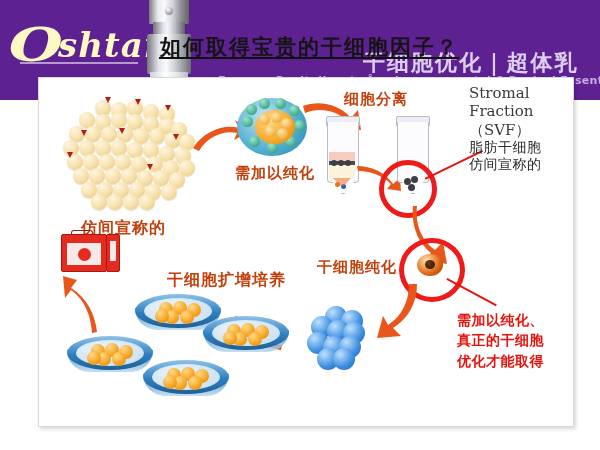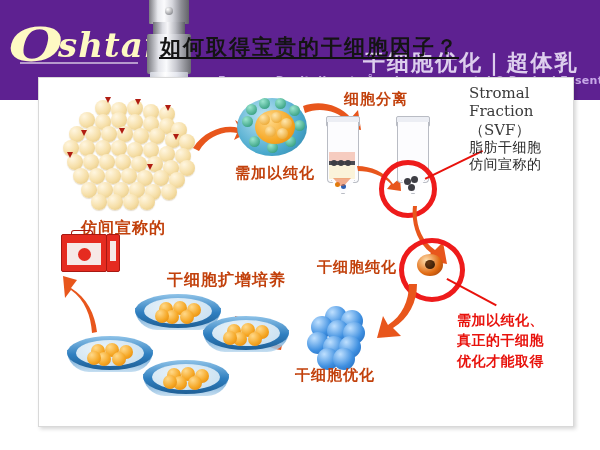--- a/index.html
+++ b/index.html
@@ -434,21 +434,20 @@
       <span style="left:34px;top:4px"></span>
       <span style="left:4px;top:10px"></span>
       <span style="left:20px;top:14px"></span>
       <span style="left:36px;top:16px"></span>
       <span style="left:0px;top:26px"></span>
       <span style="left:16px;top:30px"></span>
       <span style="left:32px;top:30px"></span>
       <span style="left:10px;top:42px"></span>
       <span style="left:26px;top:42px"></span>
     </div>
-    <div class="lbl" style="left:256px;top:288px;font-size:15px;">干细胞优化</div>
 
     <svg class="arrow" style="left:194px;top:236px" width="50" height="42" viewBox="0 0 50 42">
       <path d="M48 36 C34 34 20 26 12 14 L4 20 L2 2 L22 8 L15 13 C23 24 35 30 49 31 Z" fill="#E8561C"></path>
     </svg>
 
     <div class="lbl" style="left:128px;top:192px;font-size:16px;">干细胞扩增培养</div>
 
     <div class="dish" style="left:96px;top:216px">
       <div class="side"></div>
         <div class="rim"></div>

